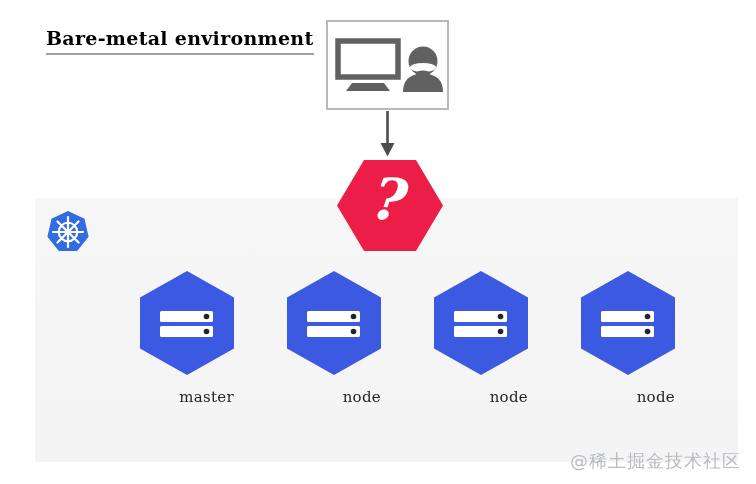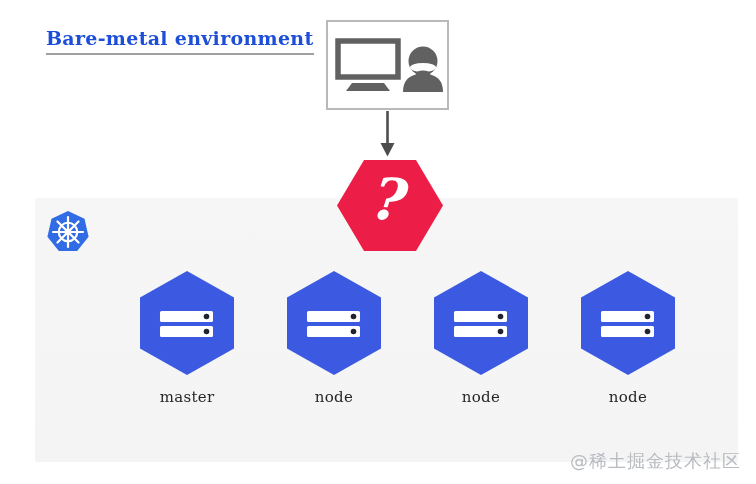--- a/index.html
+++ b/index.html
@@ -17,21 +17,21 @@
   }
   
   .title {
     position: absolute;
     left: 46px;
     top: 27px;
     font-family: "DejaVu Serif", serif;
     font-size: 19px;
     font-weight: 600;
     letter-spacing: 0.3px;
-    color: #1d4ed8;
+    color: #000000;
     border-bottom: 2px solid #a0a0a0;
     padding-bottom: 4px;
   }
   
   .panel {
     position: absolute;
     left: 35px;
     top: 198px;
     width: 703px;
     height: 264px;
@@ -89,21 +89,21 @@
   .k8s-logo {
     position: absolute;
     left: 46px;
     top: 209px;
   }
   
   .node {
     position: absolute;
     top: 271px;
     width: 94px;
-    text-align: center;
+    text-align: right;
   }
   .node .label {
     margin-top: 9px;
     font-family: "DejaVu Serif", serif;
     font-size: 15px;
     color: #262626;
     letter-spacing: 0.3px;
   }
   .node-0 { left: 140px; }
   .node-1 { left: 287px; }

